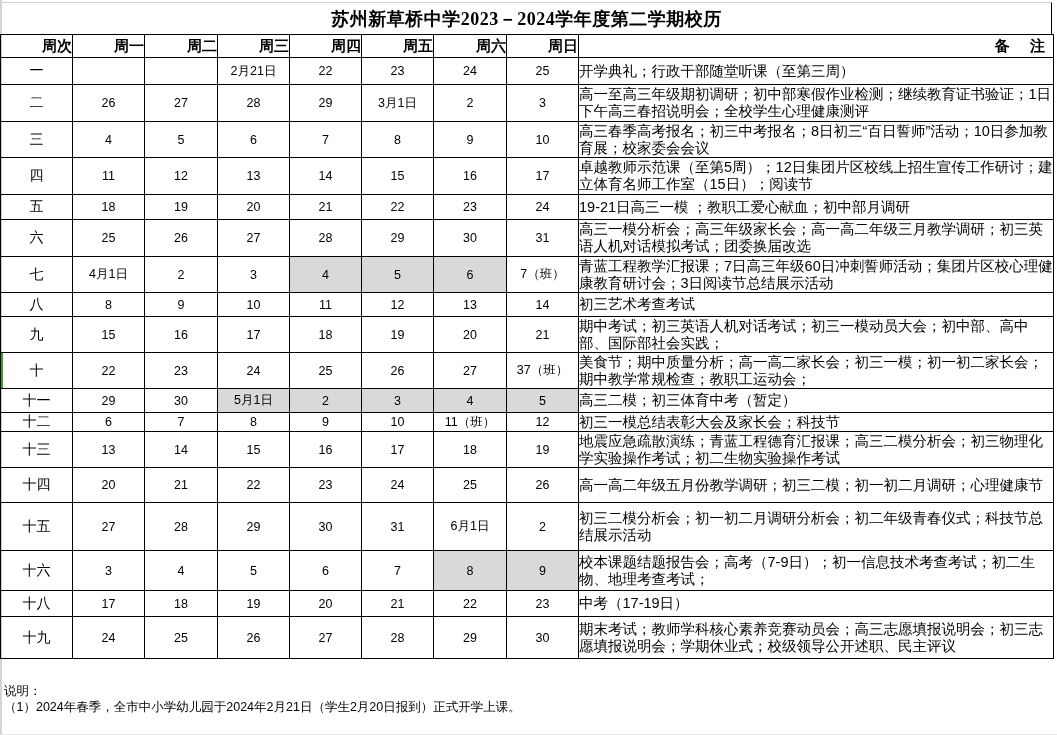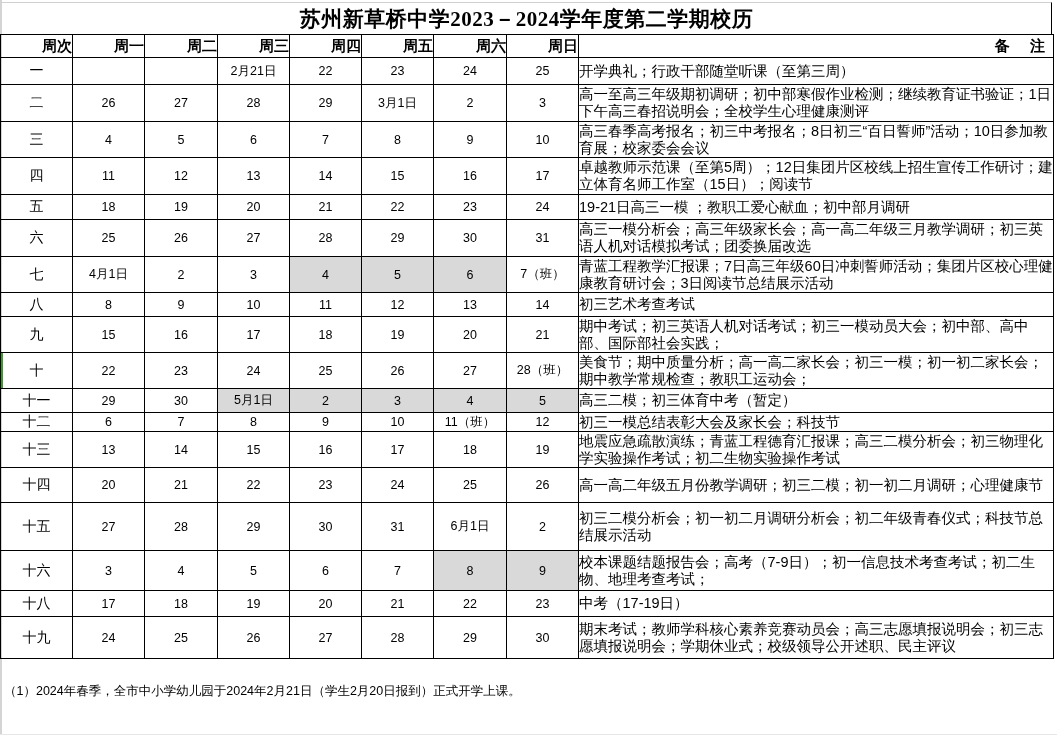--- a/index.html
+++ b/index.html
@@ -3,21 +3,21 @@
 <meta charset="utf-8">
 <style>
   html, body { margin: 0; padding: 0; background: #ffffff; }
   body { width: 1057px; height: 735px; position: relative; overflow: hidden;
          font-family: "Liberation Sans", "DejaVu Sans", sans-serif; color: #000; }
   .left-strip { position: absolute; left: 0; top: 0; width: 2px; height: 735px; background: #d4d4d4; }
   .title-row { position: absolute; left: 2px; top: 2px; width: 1050px; height: 32px;
                border-top: 1px solid #d0d0d0; border-right: 1px solid #000; box-sizing: border-box;
                display: flex; align-items: center; justify-content: center; }
   .title-text { font-family: "Liberation Serif", "DejaVu Serif", serif; font-weight: bold;
-                font-size: 21px; letter-spacing: 0.5px; }
+                font-size: 18px; letter-spacing: 0.5px; }
   table.cal { position: absolute; left: 0; top: 34px; border-collapse: collapse; table-layout: fixed;
               width: 1053px; }
   table.cal td, table.cal th { border: 1px solid #000; padding: 0; overflow: hidden; }
   table.cal th { font-weight: bold; font-size: 15px; text-align: right; height: 22px; }
   th.note-head { letter-spacing: 8px; }
   td.wk { text-align: center; font-size: 14px; }
   td.day { text-align: center; font-size: 12.5px; }
   td.day.shaded { background: #d9d9d9; }
   td.note { text-align: left; font-size: 14.5px; line-height: 17px; padding: 0 4px; vertical-align: middle; }
   tr.selected td.wk { box-shadow: inset 2px 0 0 #3c9a2a; }
@@ -161,21 +161,21 @@
         <td class="note">期中考试；初三英语人机对话考试；初三一模动员大会；初中部、高中部、国际部社会实践；</td>
       </tr>
       <tr class="selected" style="height: 36px;">
         <td class="wk">十</td>
         <td class="day">22</td>
         <td class="day">23</td>
         <td class="day">24</td>
         <td class="day">25</td>
         <td class="day">26</td>
         <td class="day">27</td>
-        <td class="day">28（班）</td>
+        <td class="day">37（班）</td>
         <td class="note">美食节；期中质量分析；高一高二家长会；初三一模；初一初二家长会；期中教学常规检查；教职工运动会；</td>
       </tr>
       <tr style="height: 24px;">
         <td class="wk">十一</td>
         <td class="day">29</td>
         <td class="day">30</td>
         <td class="day shaded">5月1日</td>
         <td class="day shaded">2</td>
         <td class="day shaded">3</td>
         <td class="day shaded">4</td>
@@ -256,15 +256,16 @@
         <td class="day">27</td>
         <td class="day">28</td>
         <td class="day">29</td>
         <td class="day">30</td>
         <td class="note">期末考试；教师学科核心素养竞赛动员会；高三志愿填报说明会；初三志愿填报说明会；学期休业式；校级领导公开述职、民主评议</td>
       </tr>
     </tbody>
 </table>
 
 <div class="footnotes">
+  <div>说明：</div>
   <div class="fn-item">（1）2024年春季，全市中小学幼儿园于2024年2月21日（学生2月20日报到）正式开学上课。</div>
 </div>
 <div class="bottom-grid"></div>
 
 </body></html>

